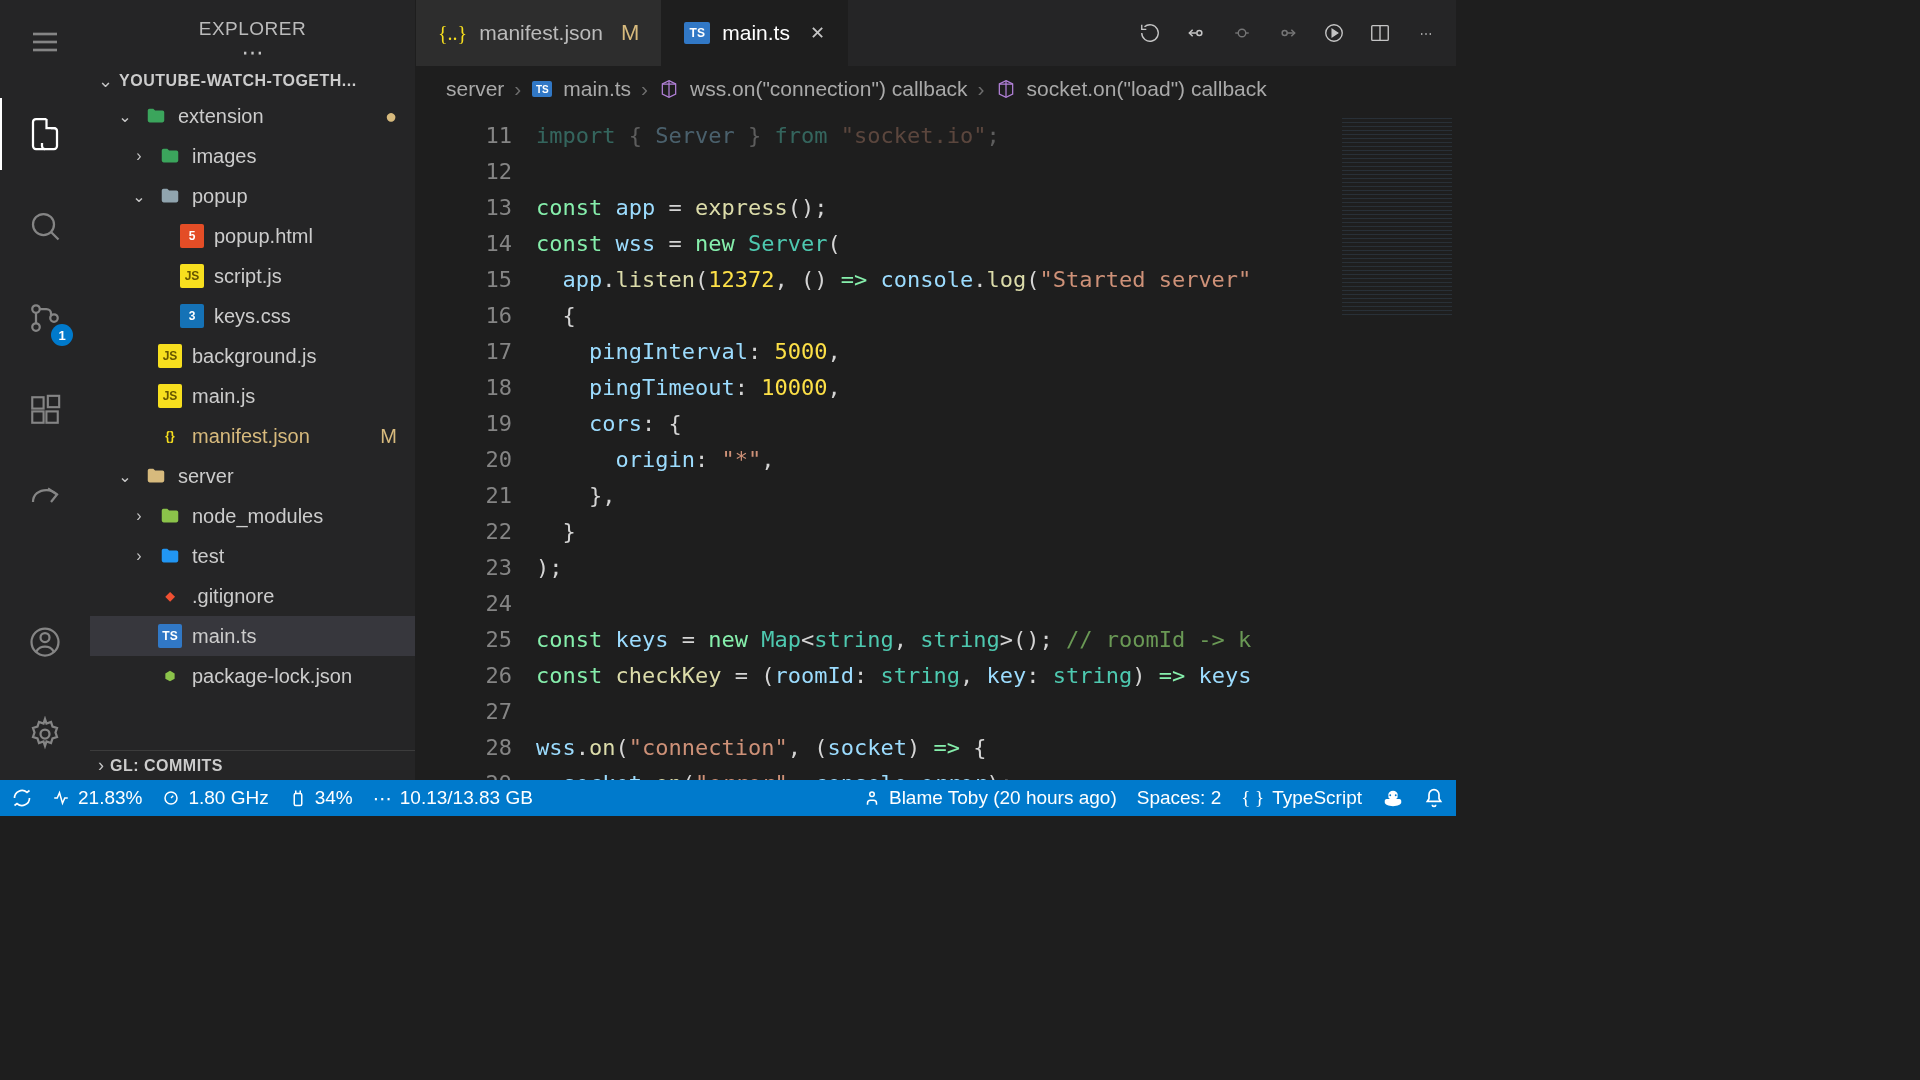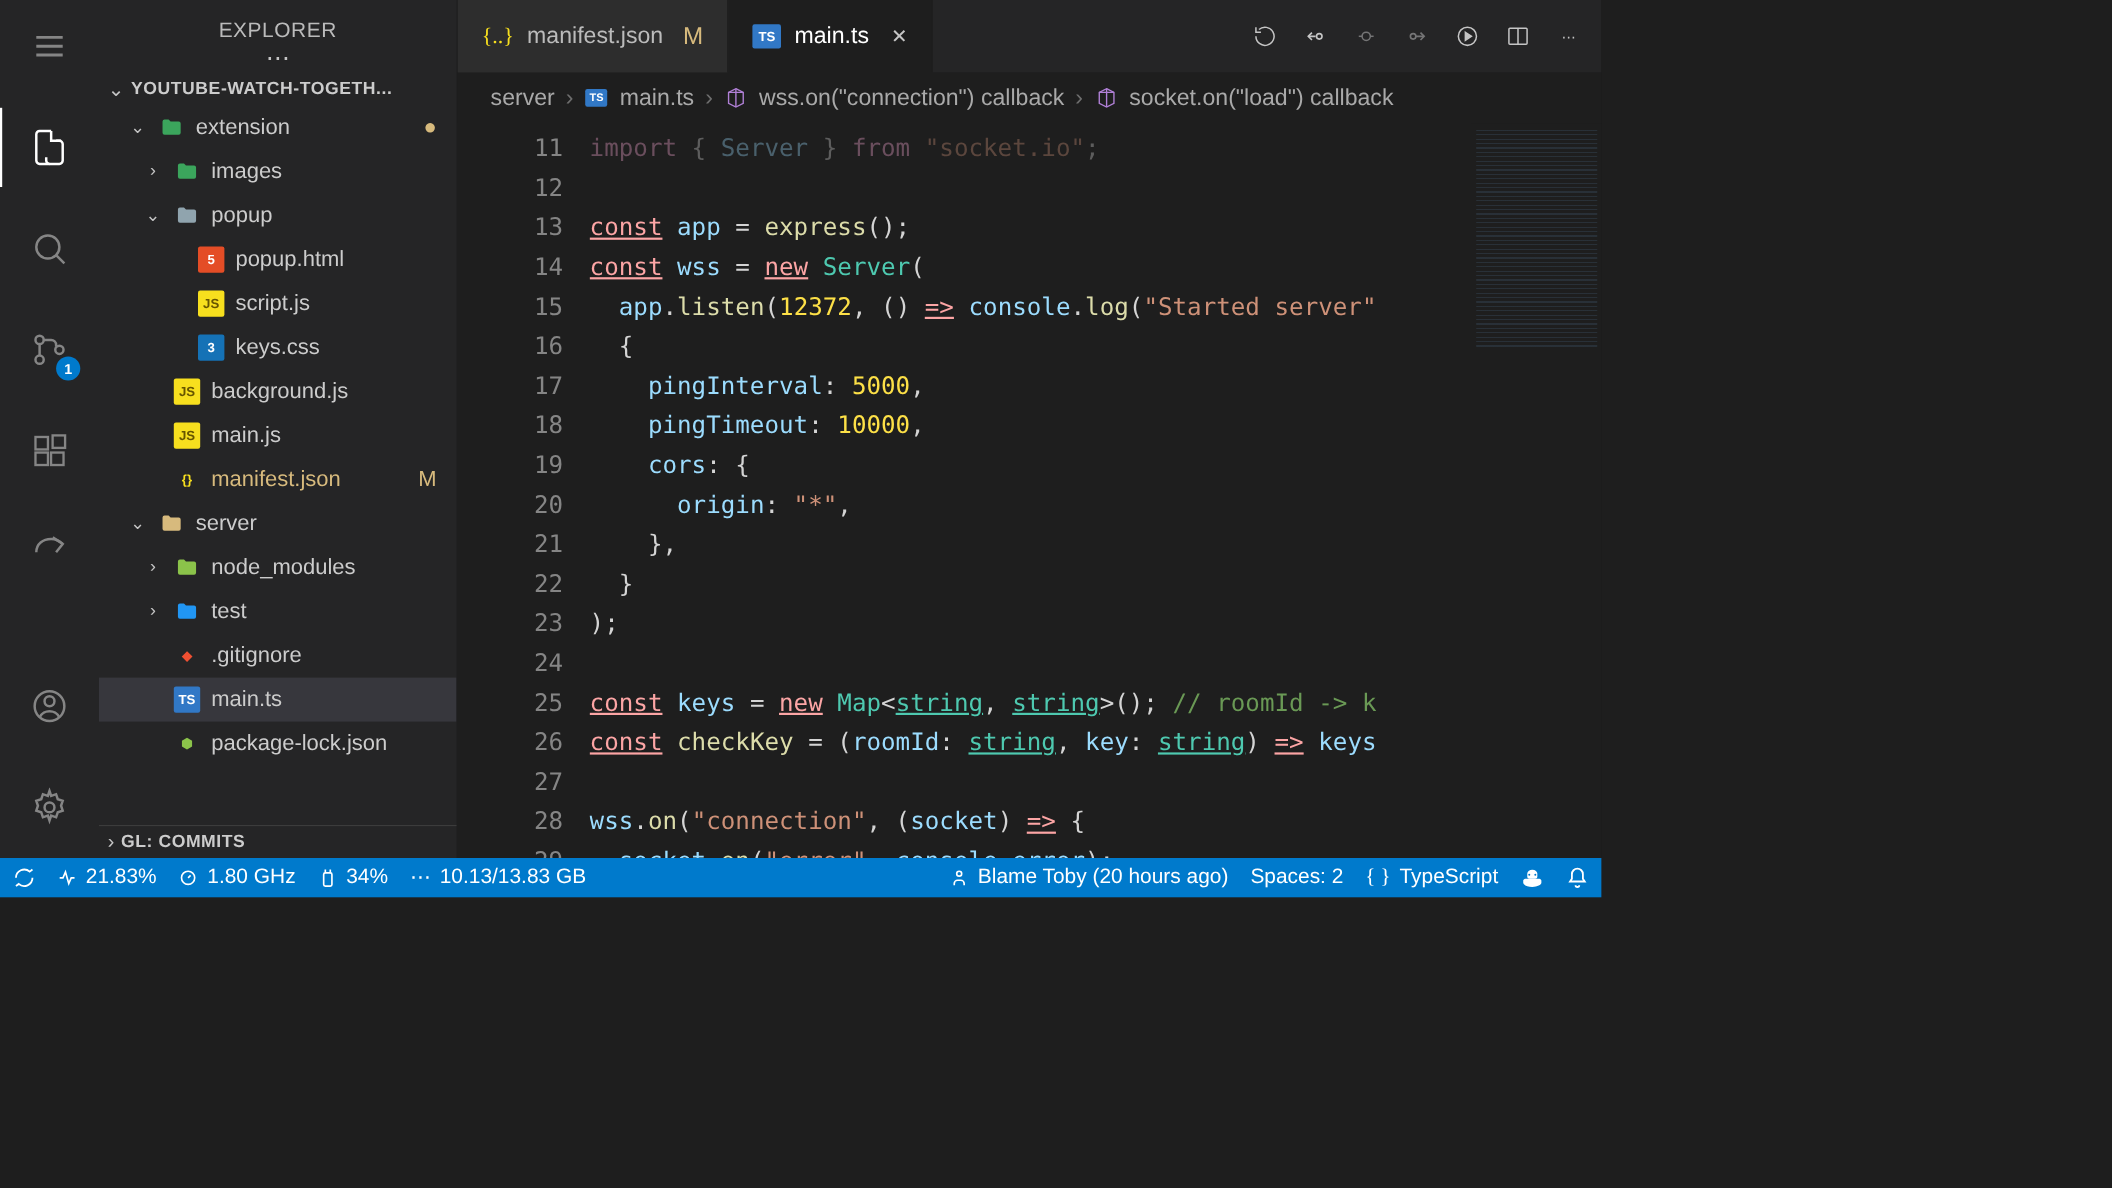--- a/index.html
+++ b/index.html
@@ -72,31 +72,31 @@
 
 
 .code-wrap { flex:1; display:flex; overflow:hidden; position:relative; }
 .gutter { width:120px; text-align:right; padding-right:24px; color:#858585; font-family:Consolas,monospace; font-size:22px; line-height:36px; padding-top:6px; user-select:none; }
 .gutter div { height:36px; }
 .code { flex:1; font-family:Consolas,monospace; font-size:22px; line-height:36px; padding-top:6px; white-space:pre; color:#d4d4d4; overflow:hidden; }
 .minimap { width:118px; background:#1e1e1e; padding:6px 4px; }
 .minimap-content { width:100%; height:200px; background-image: repeating-linear-gradient(to bottom, rgba(100,150,200,0.25) 0 1px, transparent 1px 4px); opacity:0.6; }
 
 
-.kw { color:#fca5a5;text-decoration:underline; }
-.kw2 { color:#f9a8d4; }
+.kw { color:#86efac; }
+.kw2 { color:#5eead4; }
 .cls { color:#4ec9b0; }
 .id { color:#9cdcfe; }
 .fn { color:#dcdcaa; }
 .str { color:#ce9178; }
 .num { color:#fde047; }
 .punc { color:#d4d4d4; }
 .cmt { color:#6a9955; }
 .param { color:#9cdcfe; }
-.typ { color:#4ec9b0;text-decoration:underline; }
+.typ { color:#4ec9b0; }
 
 
 .status-bar { height:36px; background:#007acc; color:#fff; display:flex; font-size:19px; padding:0 12px; gap:20px; }
 .status-item { display:flex; align-items:center; gap:8px; cursor:pointer; }
 .status-spacer { flex:1; }
 
 svg { display:block; }
 </style>
 </head>
 <body>

